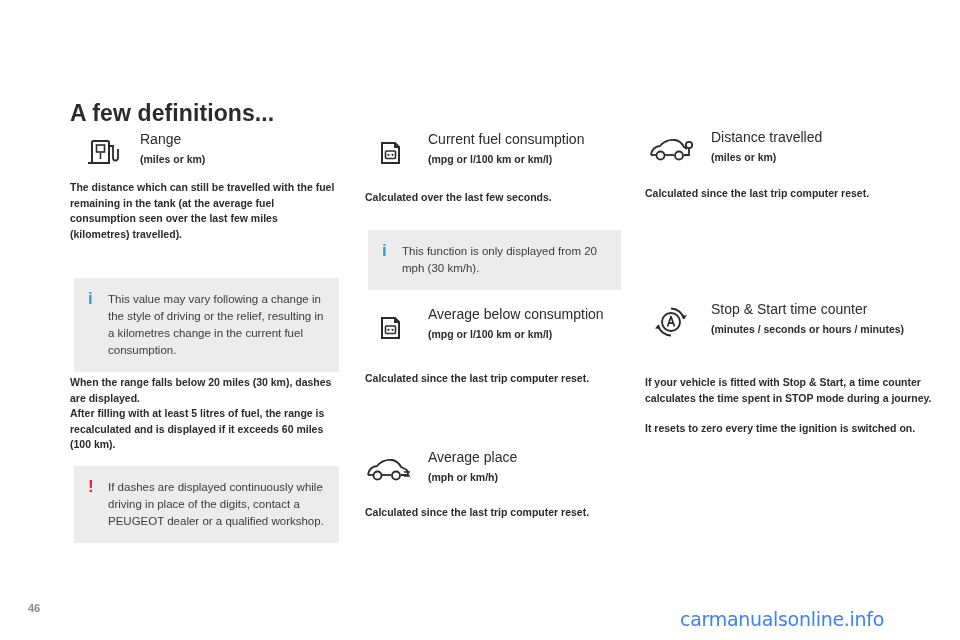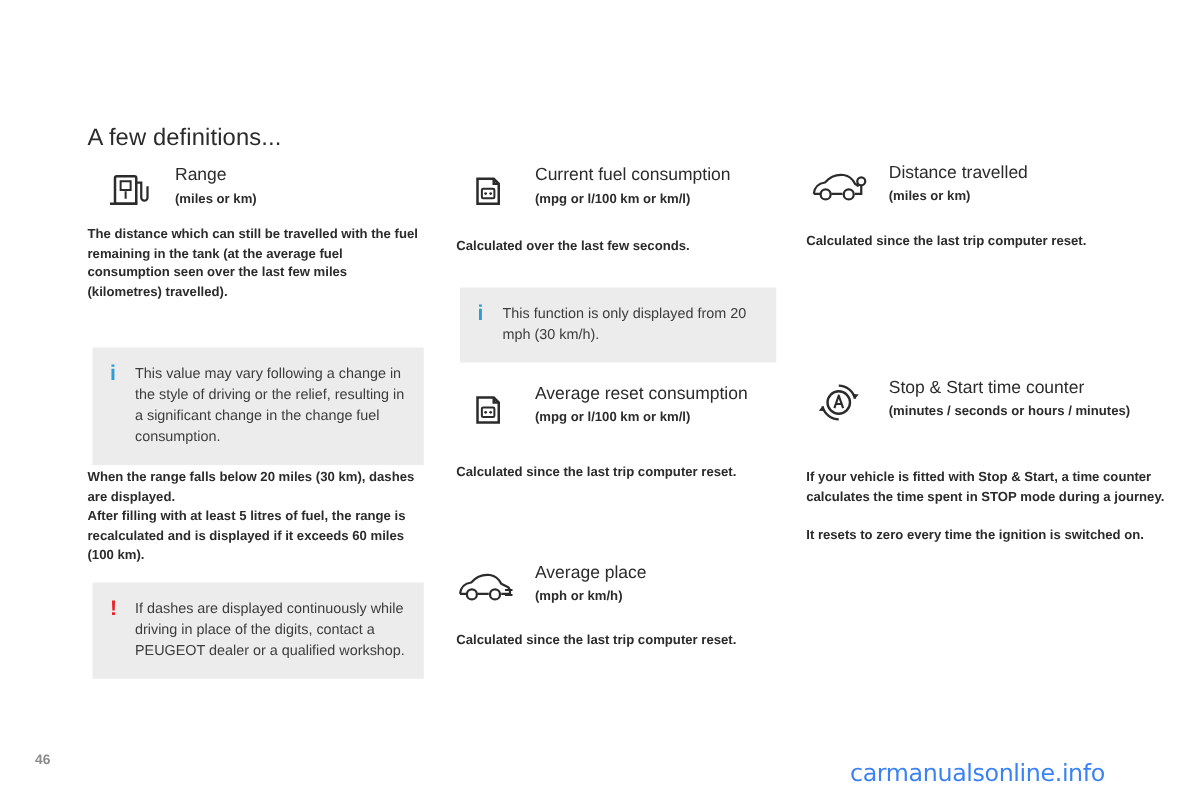--- a/index.html
+++ b/index.html
@@ -19,21 +19,21 @@
     letter-spacing:.2px;
   }
   .header-rule {
     position:absolute; left:478px; top:29px;
     width:482px; height:10px; background:#5e9cb5;
   }
 
   
   .section-title {
     position:absolute; left:70px; top:100px;
-    font-size:19px; font-weight:normal; color:#2b2b2b;
+    font-size:23px; font-weight:bold; color:#2b2b2b;
     letter-spacing:.1px;
   }
 
   
   .feature { position:absolute; }
   .feature .icon-box {
     position:absolute; left:0; top:0;
     width:48px; height:44px;
     display:flex; align-items:center; justify-content:center;
   }
@@ -104,21 +104,21 @@
       </svg>
     </div>
     <div class="f-head">Range</div>
     <div class="f-sub">(miles or km)</div>
   </div>
 
   <div class="para" style="left:70px; top:180px; width:268px;">The distance which can still be travelled with the fuel remaining in the tank (at the average fuel consumption seen over the last few miles (kilometres) travelled).</div>
 
   <div class="callout" style="left:74px; top:278px; width:265px;">
     <span class="glyph info">i</span>
-    <div class="c-text">This value may vary following a change in the style of driving or the relief, resulting in a significant change in the change fuel consumption.</div>
+    <div class="c-text">This value may vary following a change in the style of driving or the relief, resulting in a kilometres change in the current fuel consumption.</div>
   </div>
 
   <div class="para" style="left:70px; top:375px; width:268px;">When the range falls below 20 miles (30 km), dashes are displayed.</div>
 
   <div class="para" style="left:70px; top:406px; width:268px;">After filling with at least 5 litres of fuel, the range is recalculated and is displayed if it exceeds 60 miles (100 km).</div>
 
   <div class="callout" style="left:74px; top:466px; width:265px;">
     <span class="glyph warn">!</span>
     <div class="c-text">If dashes are displayed continuously while driving in place of the digits, contact a PEUGEOT dealer or a qualified workshop.</div>
   </div>
@@ -147,21 +147,21 @@
   <div class="feature wide" style="left:368px; top:305px; width:280px;">
     <div class="icon-box">
       <svg width="34" height="34" viewBox="0 0 34 34">
         <path d="M7 8 L7 28 L24 28 L24 12 L20 8 Z" fill="none" stroke="#2b2b2b" stroke-width="2"></path>
         <path d="M20 8 L20 12 L24 12" fill="none" stroke="#2b2b2b" stroke-width="2"></path>
         <rect x="10.5" y="16" width="10" height="7.5" rx="1" fill="none" stroke="#2b2b2b" stroke-width="1.6"></rect>
         <circle cx="13.5" cy="19.8" r="1.1" fill="#2b2b2b"></circle>
         <circle cx="17.5" cy="19.8" r="1.1" fill="#2b2b2b"></circle>
       </svg>
     </div>
-    <div class="f-head">Average reset consumption</div>
+    <div class="f-head">Average below consumption</div>
     <div class="f-sub">(mpg or l/100 km or km/l)</div>
   </div>
 
   <div class="para" style="left:365px; top:371px; width:270px;">Calculated since the last trip computer reset.</div>
 
   <div class="feature" style="left:362px; top:448px; width:280px;">
     <div class="icon-box" style="width:52px;">
       <svg width="46" height="30" viewBox="0 0 46 30">
         <path d="M3 20 Q4 12 12 11 Q18 4 27 5 Q33 6 36 12 L40 14 Q43 15 43 19 L43 20 L36 20" fill="none" stroke="#2b2b2b" stroke-width="1.8" stroke-linejoin="round"></path>
         <path d="M3 20 L8 20" stroke="#2b2b2b" stroke-width="1.8"></path>

